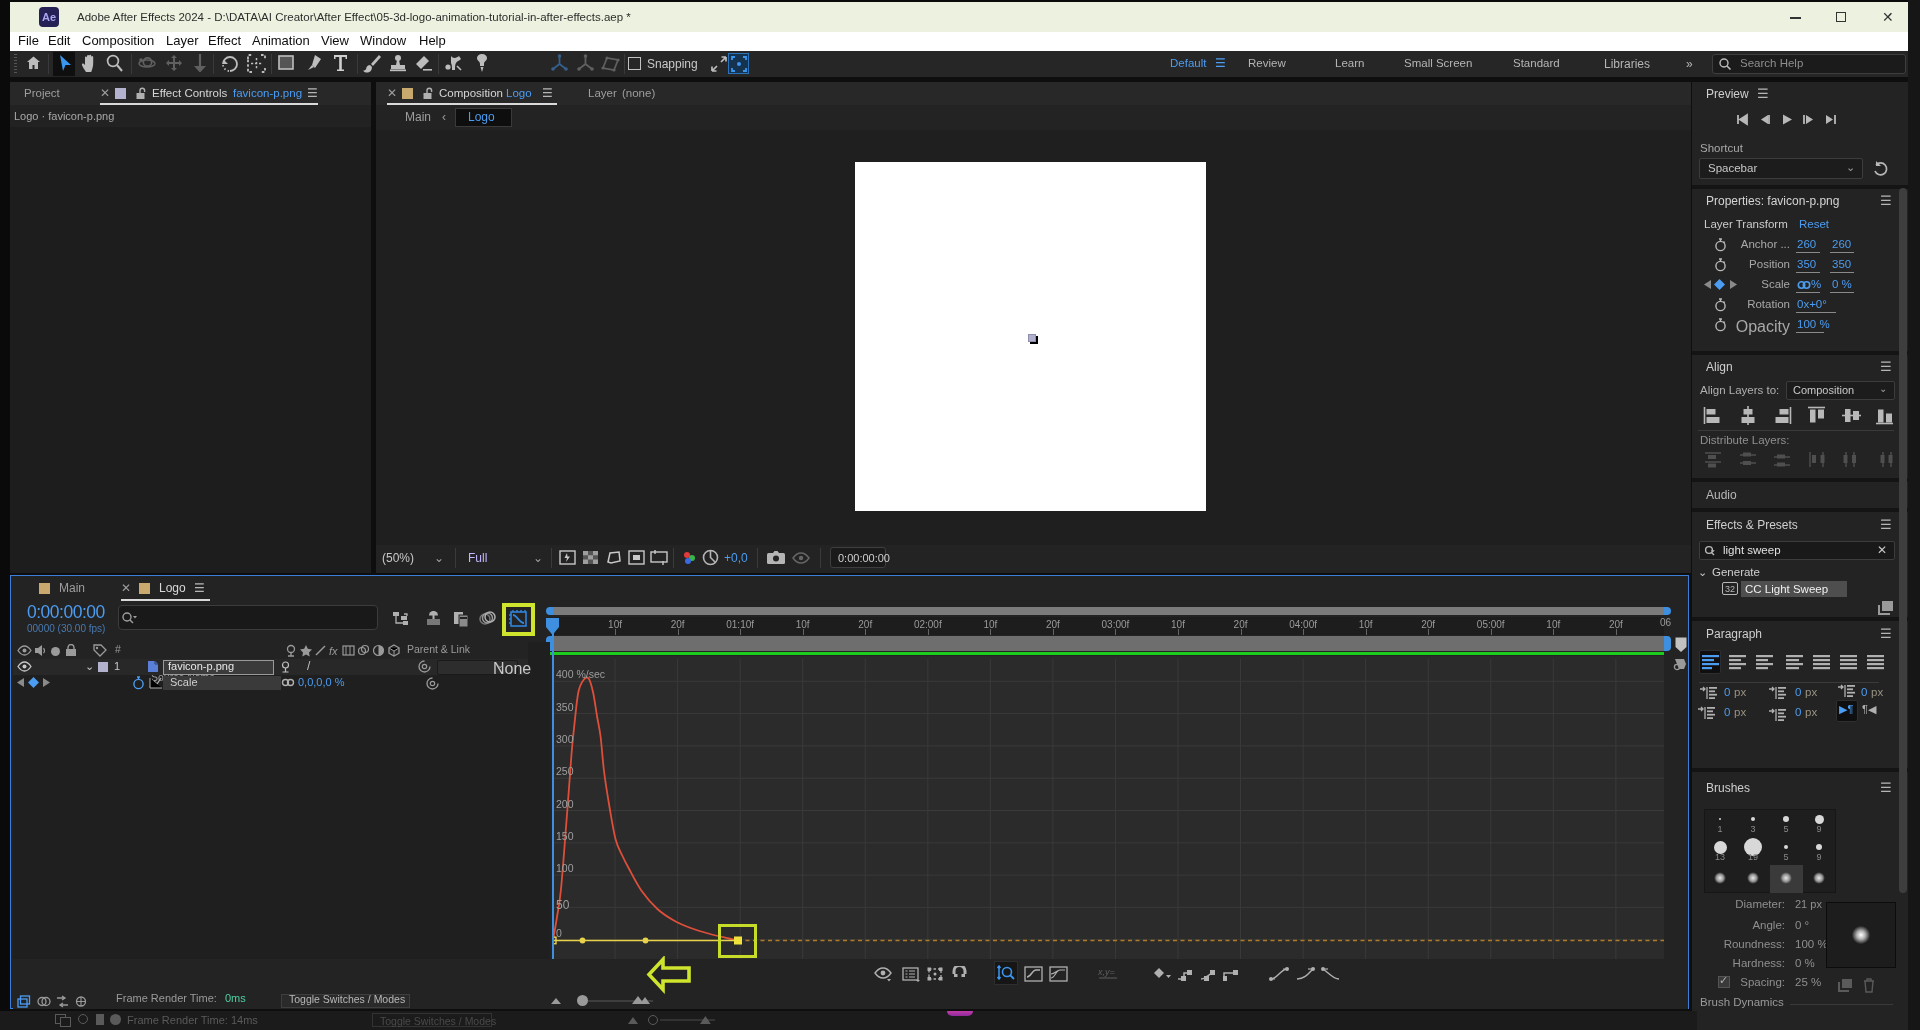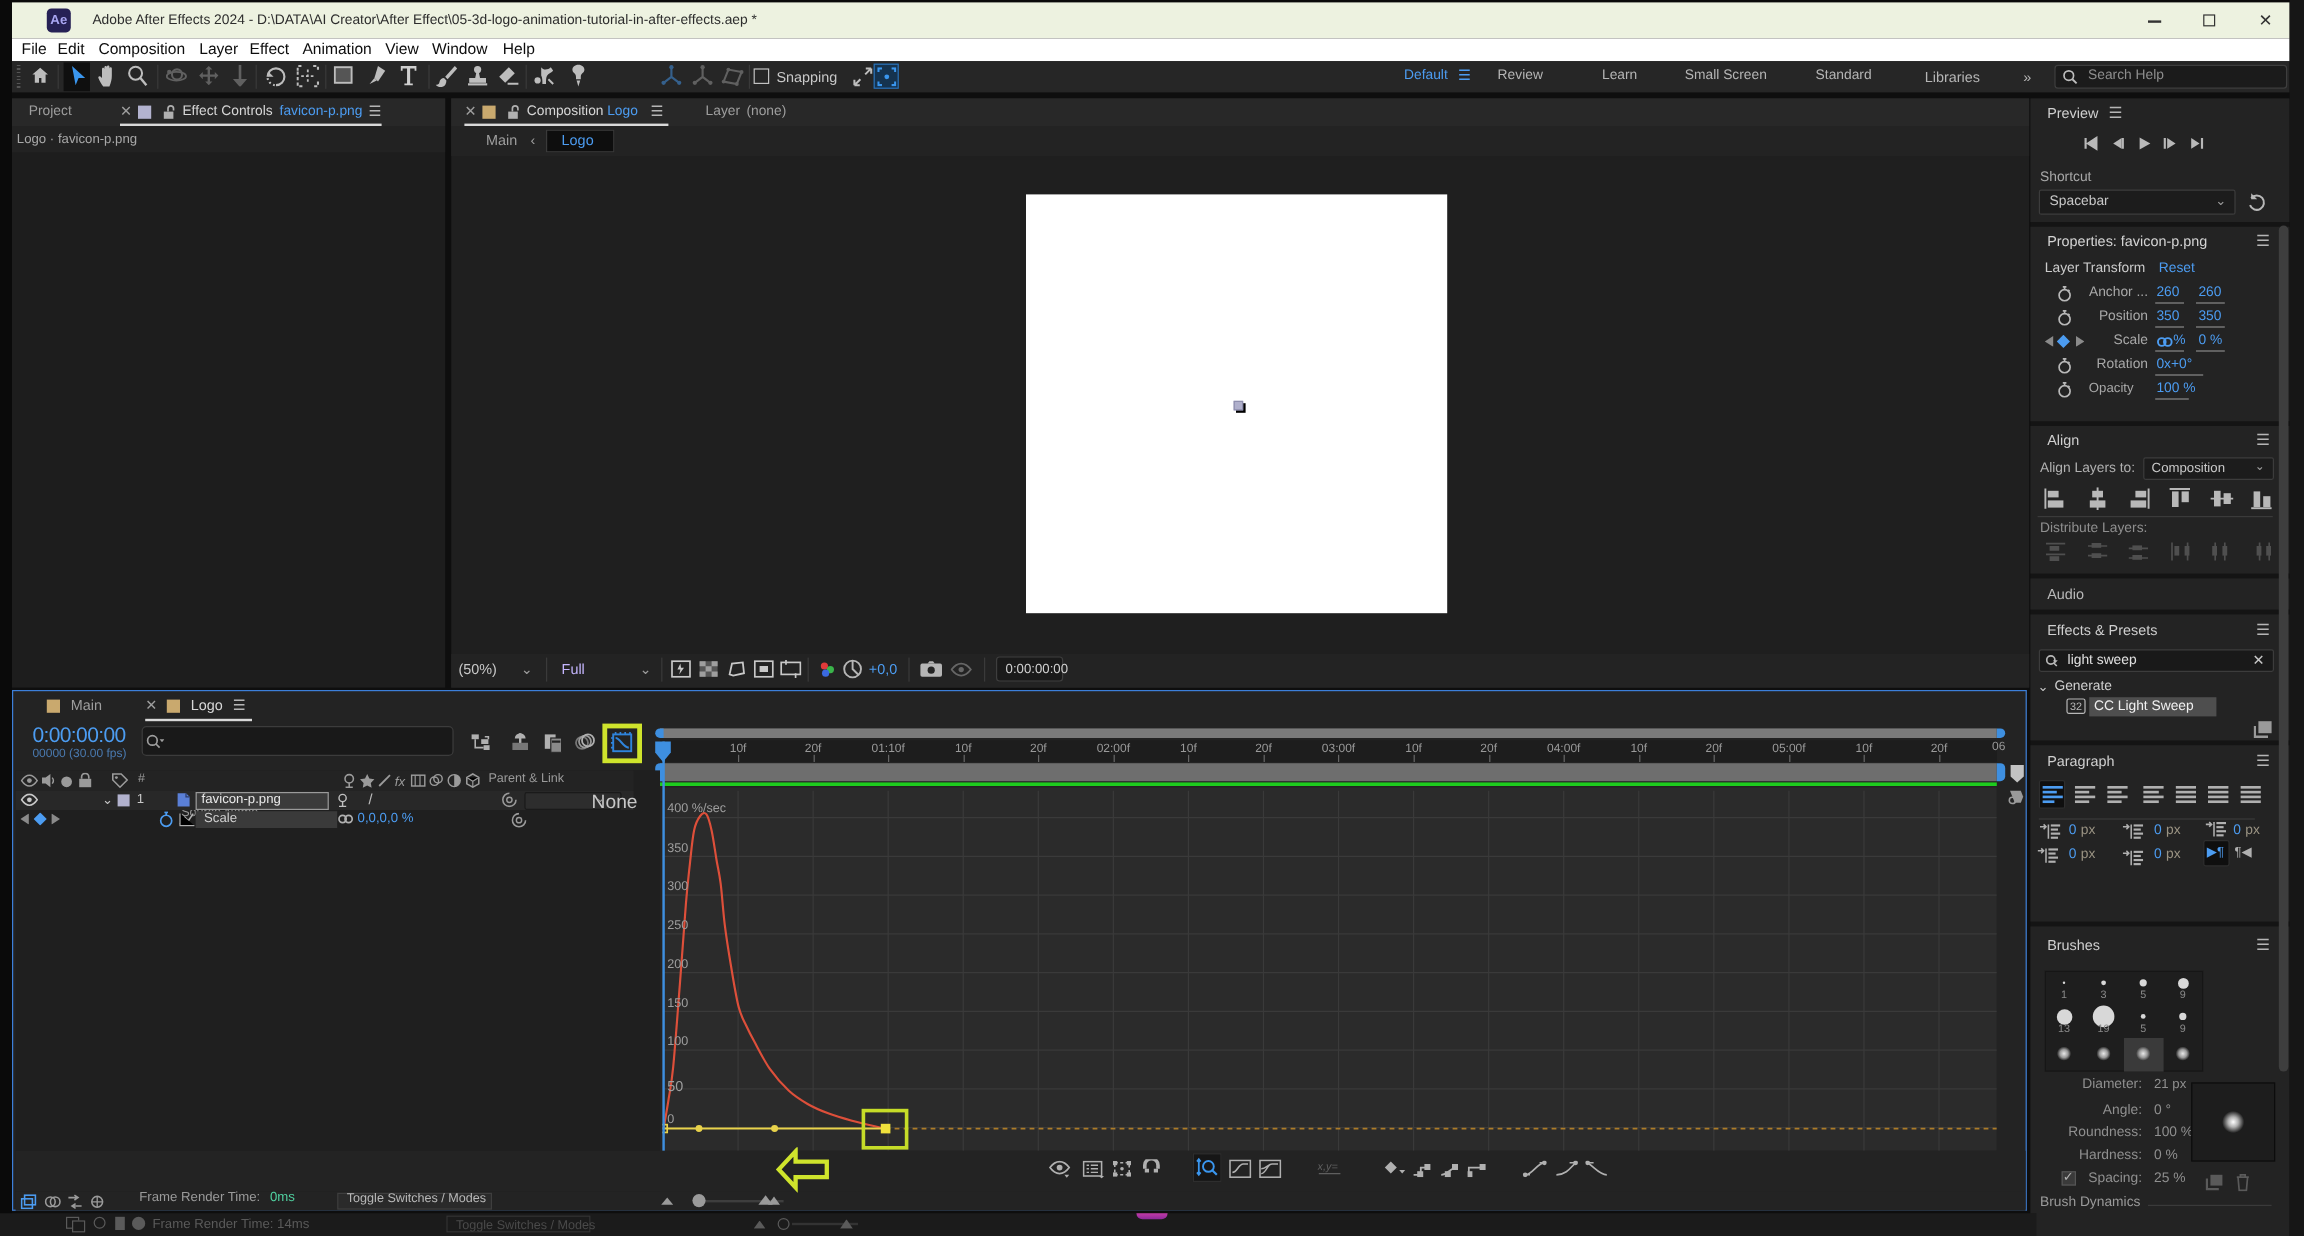--- a/index.html
+++ b/index.html
@@ -424,21 +424,21 @@
     <div class="a" style="left:98px;top:216px;font-size:11.5px;color:#a8a8a8;white-space:nowrap;transform:translateX(-100%)">Rotation</div>
     <div class="a" style="left:105px;top:216px;font-size:11.5px;color:#4c9cf1;white-space:nowrap;">0x+0°</div>
     <div class="a" style="left:104px;top:230px;width:40px;height:1px;background:#8a8a8a"></div>
     <div class="a" style="left:22px;top:236px;width:13px;height:14px">
       <svg width="13" height="14">
         <circle cx="6.5" cy="8" r="4.6" fill="none" stroke="#b8b8b8" stroke-width="1.4"></circle>
         <path d="M5 1h3M6.5 1v2.4" stroke="#b8b8b8" stroke-width="1.4"></path>
         <path d="M9.5 3.5l1.2 1.2" stroke="#b8b8b8" stroke-width="1.3"></path>
       </svg>
     </div>
-    <div class="a" style="left:86px;top:236px;font-size:11px;color:#a8a8a8;white-space:nowrap;transform:translateX(-100%)">Opacity</div>
+    <div class="a" style="left:98px;top:236px;font-size:16px;color:#a8a8a8;white-space:nowrap;transform:translateX(-100%)">Opacity</div>
     <div class="a" style="left:105px;top:236px;font-size:11.5px;color:#4c9cf1;white-space:nowrap;">100 %</div>
     <div class="a" style="left:104px;top:250px;width:28px;height:1px;background:#8a8a8a"></div>
     <div class="a" style="left:14px;top:278px;font-size:12px;color:#cfcfcf;white-space:nowrap;">Align</div>
     <div class="a" style="left:188px;top:277px;font-size:13px;color:#b5b5b5;white-space:nowrap;">☰</div>
     <div class="a" style="left:8px;top:302px;font-size:11.5px;color:#b0b0b0;white-space:nowrap;">Align Layers to:</div>
     <div class="a" style="left:94px;top:299px;width:109px;height:19px;background:#1c1c1c;border:1px solid #3c3c3c;border-radius:2px"></div>
     <div class="a" style="left:101px;top:302px;font-size:11px;color:#c8c8c8;white-space:nowrap;">Composition</div>
     <div class="a" style="left:187px;top:301px;font-size:10px;color:#9e9e9e;white-space:nowrap;">⌄</div>
     <div class="a" style="left:11px;top:324px;width:20px;height:19px">
       <svg width="20" height="19">

